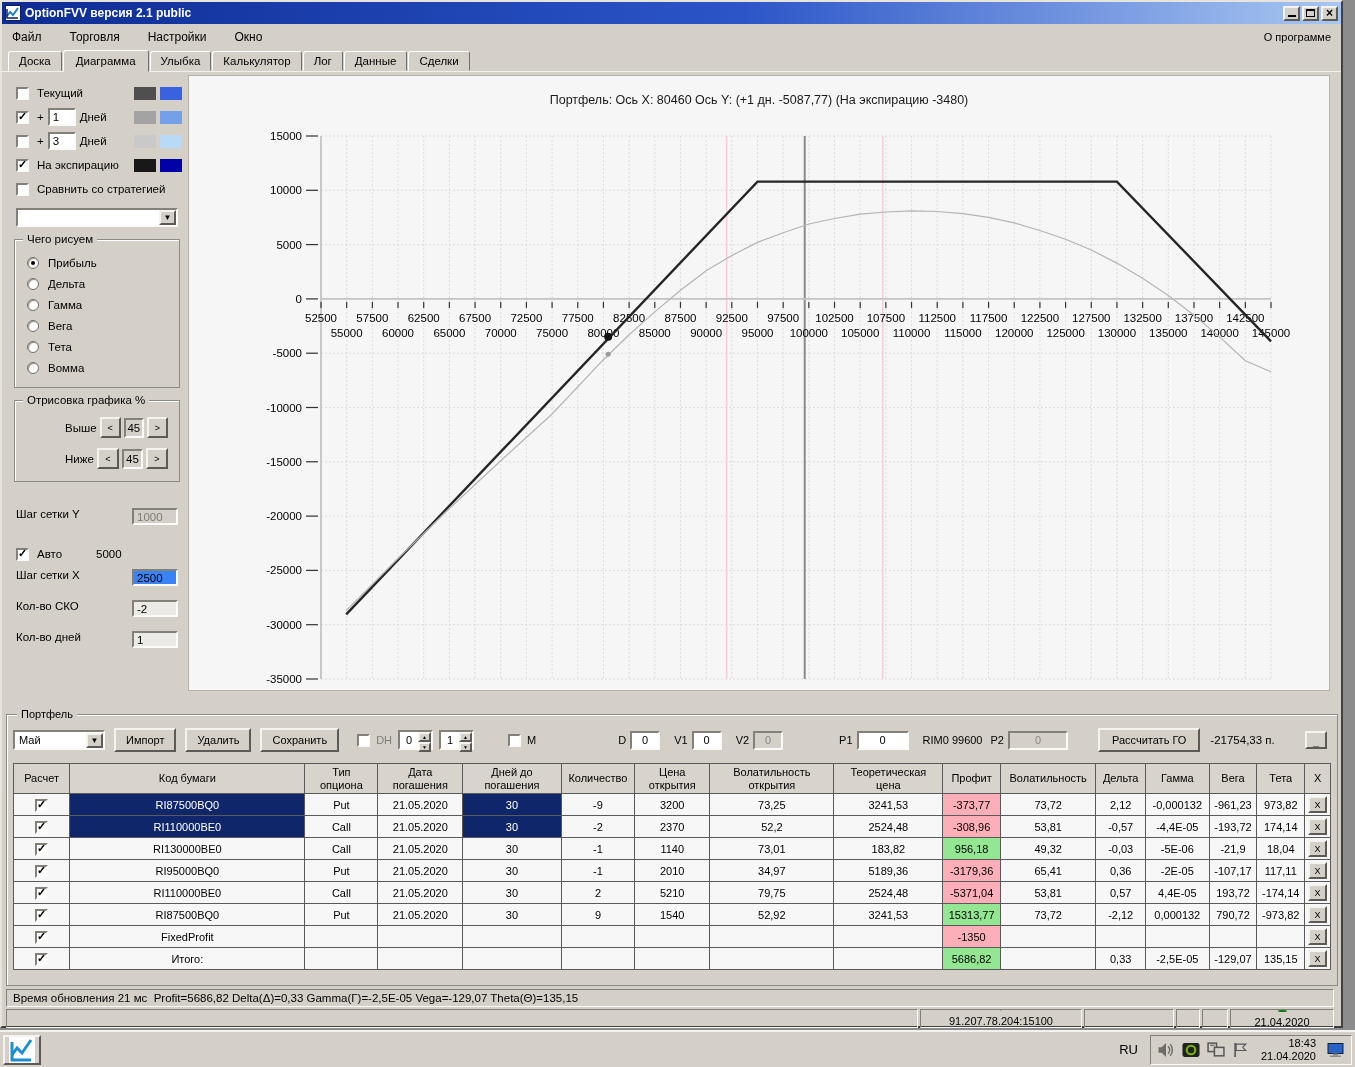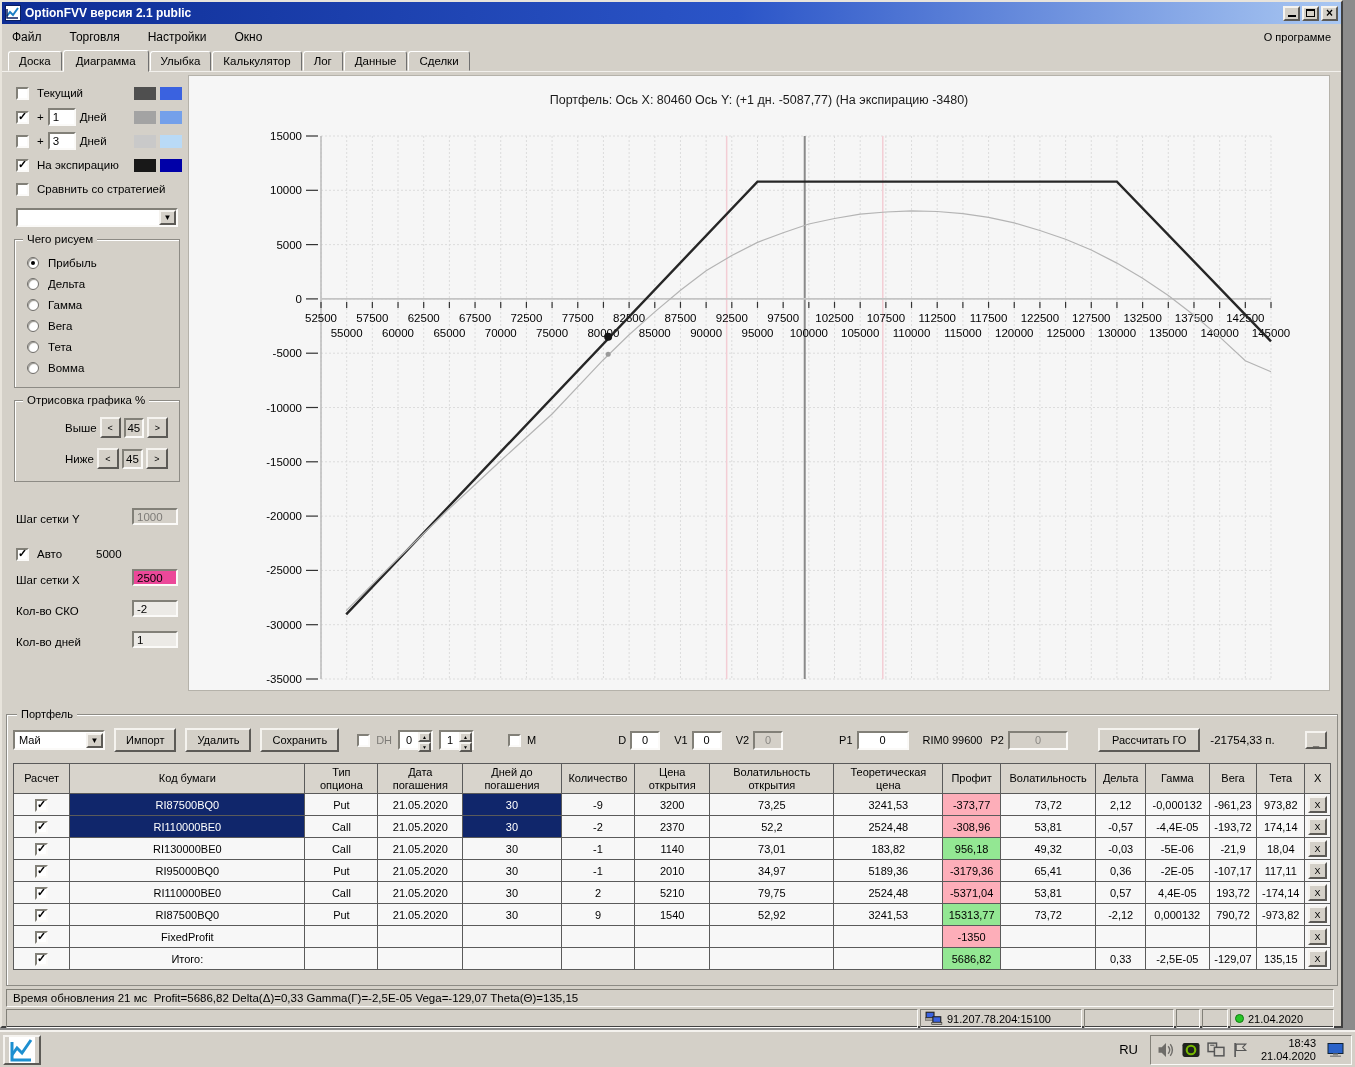--- a/index.html
+++ b/index.html
@@ -51,21 +51,21 @@
   .groupbox > .legend { position:absolute; top:-7px; left:8px; background:#d4d0c8; padding:0 4px; font-size:11.5px; }
   .radio-row { display:flex; align-items:center; margin:9px 0 9px 12px; }
   .radio { width:12px; height:12px; border-radius:50%; background:#fff; border:1px solid #6e6c68;
            box-shadow:inset 1px 1px 1px #9a9890; display:inline-flex; align-items:center; justify-content:center; }
   .radio.on::after { content:""; width:4px; height:4px; border-radius:50%; background:#000; }
   .radio-row span.rlabel { margin-left:9px; }
   .spin-row { display:flex; align-items:center; margin:8px 8px 10px 10px; }
   .spin-row .sr-label { width:34px; }
   .arrow-btn { width:26px; height:21px; display:flex; align-items:center; justify-content:center; font-size:9px; margin:0 3px; }
   .val-box { width:24px; height:20px; background:#d4d0c8; display:flex; align-items:center; justify-content:center; }
-  .grid-row { display:flex; align-items:flex-end; margin:10px 8px 0 8px;gap:24px; }
+  .grid-row { display:flex; align-items:flex-start; margin:10px 8px 0 8px;gap:24px; }
   .grid-row .g-label { flex:1; }
   .g-input { width:46px; height:17px; font-size:11.5px; padding:1px 3px; }
   .g-input.disabled { background:#d4d0c8; color:#7e7c78; }
 
   
   .chart-area { position:absolute; left:186px; top:73px; width:1142px; height:616px; background:#f6f6f6;
                 border:1px solid #b5b2aa; }
   .chart-title { position:absolute; top:17px; left:0; width:100%; text-align:center; font-size:12.5px; color:#1a1a1a; }
   #chart-svg { position:absolute; left:0; top:0; }
 
@@ -97,21 +97,21 @@
   .ptable td.gain { background:#93e793; }
   .ptable td.loss { background:#fdaeb9; }
   .xbtn { width:19px; height:17px; font-size:9px; display:inline-flex; align-items:center; justify-content:center; margin:0 auto; }
   .xcell { padding:0 !important; }
 
   
   .statusbar1 { position:absolute; left:4px; top:987px; width:1328px; height:18px; border:1px solid;
                 border-color:#828078 #fbfaf8 #fbfaf8 #828078; display:flex; align-items:center; padding-left:6px; }
   .statusbar1 span { white-space:pre; font-size:11.5px;text-align:center; }
   .statusbar2 { position:absolute; left:4px; top:1007px; width:1328px; height:19px; display:flex; gap:2px; }
-  .spanel { border:1px solid; border-color:#828078 #fbfaf8 #fbfaf8 #828078; height:100%; display:flex; align-items:center; padding:0 4px; gap:4px; }
+  .spanel { border:1px solid; border-color:#828078 #fbfaf8 #fbfaf8 #828078; height:100%; display:flex; align-items:center; padding:0 4px; gap:4px;flex-direction:column; }
   .green-dot { width:9px; height:9px; border-radius:50%; background:#27c527; border:1px solid #0f7a0f; }
 
   
   .taskbar { position:absolute; left:0; top:1030px; width:1355px; height:37px; background:#d4d0c8; border-top:2px solid #f4f2ee;
              display:flex; align-items:center; padding:0 3px; }
   .task-btn { width:38px; height:30px; display:flex; align-items:center; justify-content:center; }
   .tray { margin-left:auto; display:flex; align-items:center; gap:8px; }
   .lang { font-size:13px; margin-right:4px; }
   .tray-box { border:1px solid; border-color:#828078 #fbfaf8 #fbfaf8 #828078; height:30px; display:flex; align-items:center; gap:7px; padding:0 6px; }
   .clock { text-align:right; font-size:11px; line-height:13px; padding:0 4px; }
@@ -251,21 +251,21 @@
       <span class="g-label">Шаг сетки Y</span>
       <input class="g-input sunken disabled" value="1000" style="">
     </div>
     <div class="lrow" style="margin-top:20px;">
       <span class="cb checked"></span>
       <span class="lbl">Авто</span>
       <span style="margin-left:34px;">5000</span>
     </div>
     <div class="grid-row" style="margin-top:2px;">
       <span class="g-label">Шаг сетки X</span>
-      <input class="g-input sunken" style="background: #ec4899;" value="2500">
+      <input class="g-input sunken" style="background: #3b82f6;" value="2500">
     </div>
     <div class="grid-row" style="margin-top:14px;">
       <span class="g-label">Кол-во СКО</span>
       <input class="g-input sunken" style="background: rgb(236, 234, 230);" value="-2">
     </div>
     <div class="grid-row" style="margin-top:14px;">
       <span class="g-label">Кол-во дней</span>
       <input class="g-input sunken" style="background: rgb(236, 234, 230);" value="1">
     </div>
   </div>

